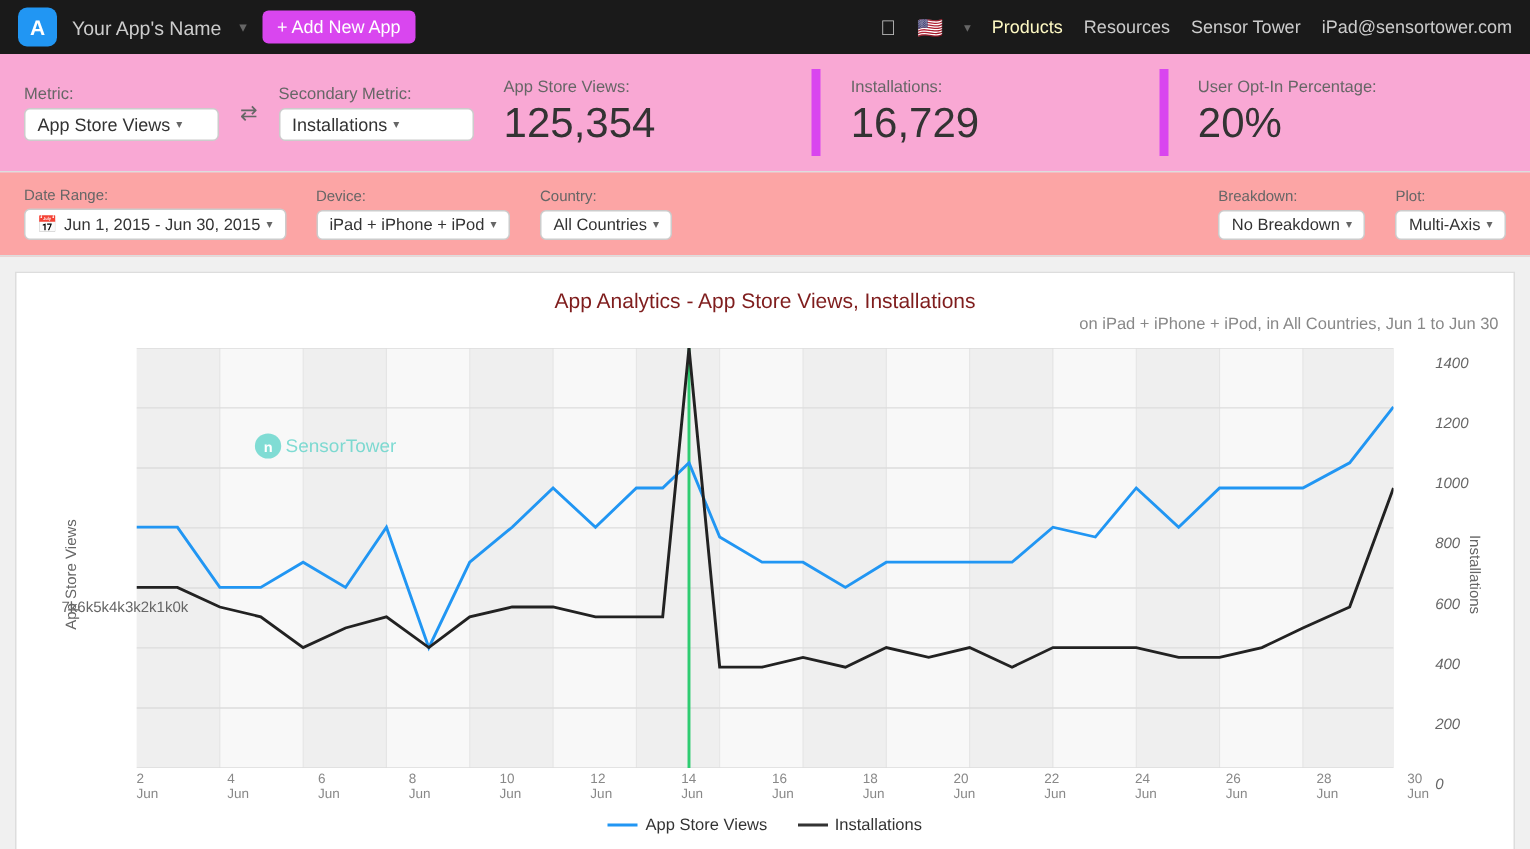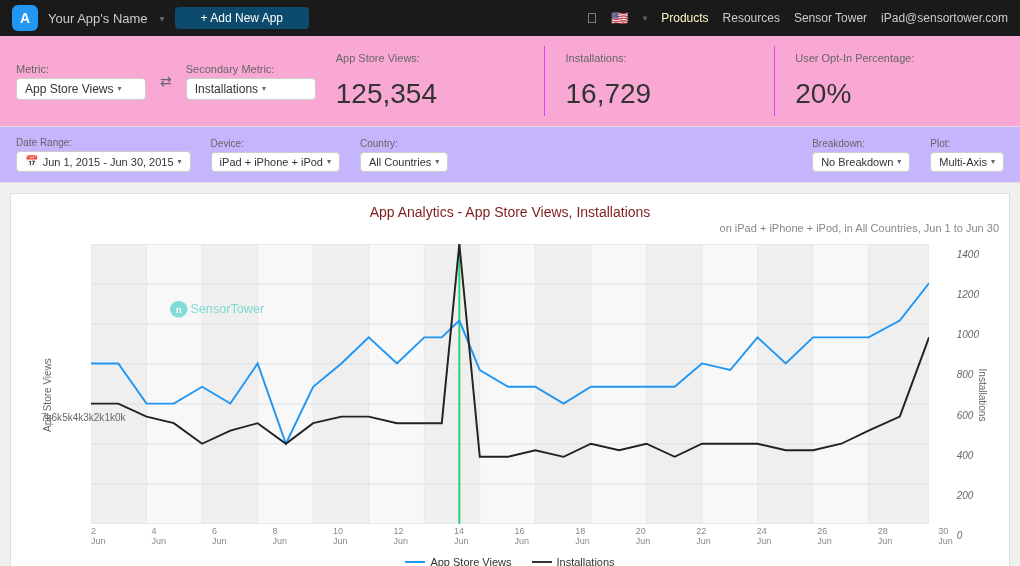--- a/index.html
+++ b/index.html
@@ -18,24 +18,24 @@
     .app-icon {
       width: 26px; height: 26px;
       background: #2196F3;
       border-radius: 6px;
       display: flex; align-items: center; justify-content: center;
       color: white; font-weight: bold; font-size: 14px;
     }
     .app-name { color: #ccc; font-size: 13px; }
     .nav-caret { color: #666; font-size: 10px; margin-left: 2px; }
     .add-btn {
-      background: #0c4a6e;
+      background: #d946ef;
       color: white;
       border: none;
-      padding: 4px 26px;
+      padding: 4px 10px;
       border-radius: 4px;
       font-size: 12px;
       cursor: pointer;
       display: flex; align-items: center; gap: 4px;
     }
     .nav-right { display: flex; align-items: center; gap: 14px; color: #ccc; font-size: 12px; }
     .nav-right .products { color: #fef9c3; }
     .nav-apple { color: #ccc; font-size: 14px; }
     .flag { font-size: 14px; }
 
@@ -64,29 +64,29 @@
       margin: 0 14px;
       color: #666;
       font-size: 14px;
       cursor: pointer;
     }
 
     .stat-boxes { display: flex; flex: 1; gap: 0; }
     .stat-box {
       flex: 1;
       padding: 6px 20px;
-      border-left: 1px solid #d946ef;
+      border-left: 6px solid #d946ef;
     }
     .stat-box:first-child { border-left: none; }
-    .stat-title { font-size: 11px; color: #666; margin-bottom: 14px; }
+    .stat-title { font-size: 11px; color: #666; margin-bottom: 2px; }
     .stat-value { font-size: 28px; font-weight: 300; color: #333; }
 
     
     .filter-bar {
-      background: #c4b5fd;
+      background: #fca5a5;
       padding: 10px 16px;
       display: flex;
       align-items: center;
       gap: 20px;
       border-bottom: 1px solid #ddd;
     }
     .filter-group { display: flex; flex-direction: column; gap: 3px; }
     .filter-label { font-size: 10px; color: #666; }
     .filter-select {
       display: flex; align-items: center;

